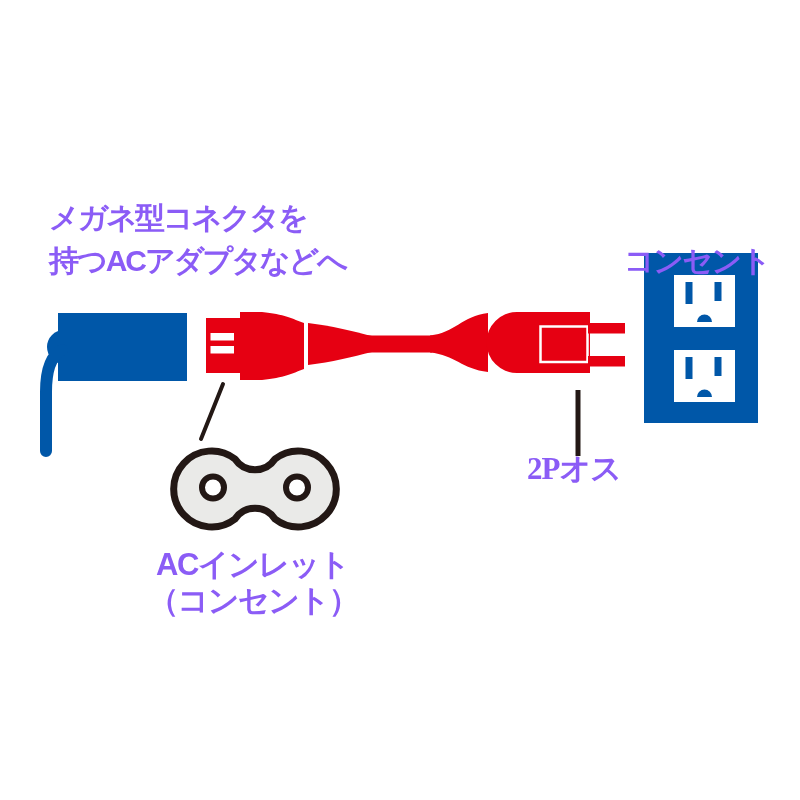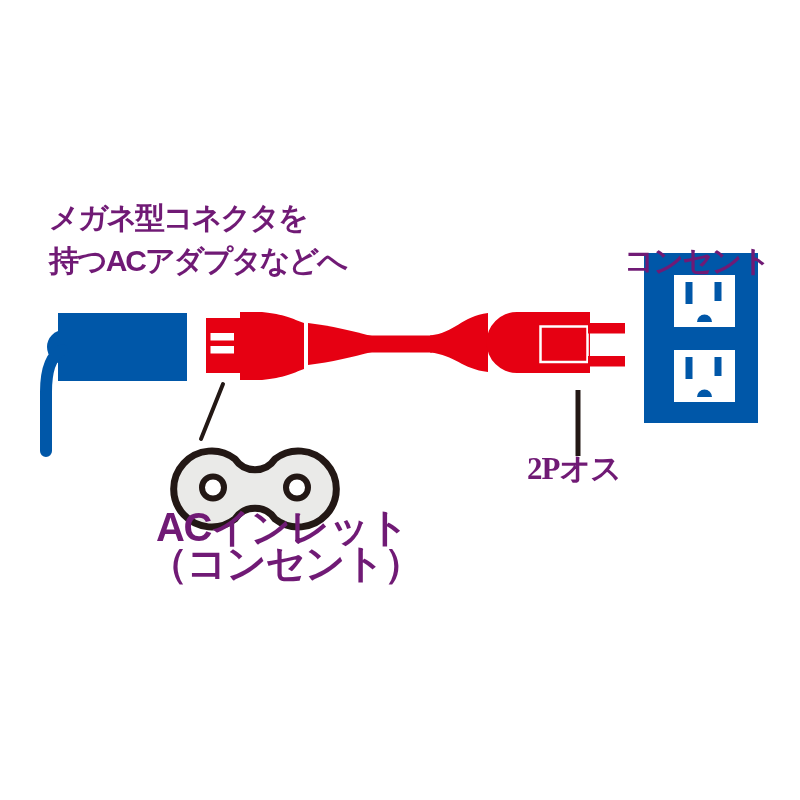--- a/index.html
+++ b/index.html
@@ -1,24 +1,24 @@
 <!DOCTYPE html>
 <html><head>
 <meta charset="utf-8">
 <style>
   html,body{margin:0;padding:0;background:#fff;}
   .stage{
     position:relative;width:800px;height:800px;background:#fff;overflow:hidden;
-    font-family:"Liberation Sans","DejaVu Sans",sans-serif;font-weight:700;color:#701a75;
+    font-family:"Liberation Sans","DejaVu Sans",sans-serif;font-weight:700;color:#8b5cf6;
   }
   .stage svg{position:absolute;left:0;top:0;}
   .lbl{position:absolute;white-space:nowrap;}
   .lbl-adapter{left:49px;top:196px;font-size:30px;line-height:43px;letter-spacing:-2px;}
   .lbl-outlet{left:624px;top:199px;font-size:30px;line-height:43px;letter-spacing:-1.5px;margin-top:40px;}
-  .lbl-inlet{left:148px;top:509px;font-size:40px;line-height:36px;letter-spacing:-1.5px;}
+  .lbl-inlet{left:148px;top:547px;font-size:31px;line-height:36px;letter-spacing:-1.5px;}
   .lbl-inlet .l1{margin-left:8px;}
   .lbl-2p{left:527px;top:452px;font-size:31px;line-height:34px;letter-spacing:-1px;font-family:Liberation Serif, serif;}
 </style>
 </head>
 <body>
 
 <div class="stage">
 
   <svg width="800" height="800" viewBox="0 0 800 800">
 

